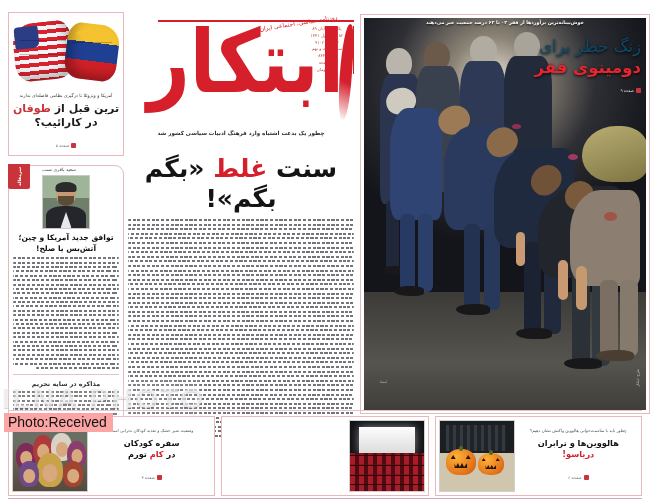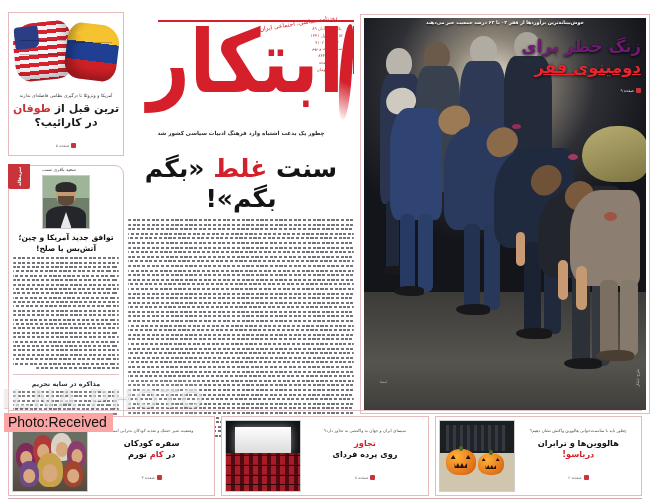--- a/index.html
+++ b/index.html
@@ -169,24 +169,24 @@
   .fig .sh{position:absolute;background:#18181a;border-radius:50% 40% 30% 50%;}
 
   .credit-v{
     position:absolute;right:6px;bottom:24px;z-index:6;
     font-size:3.6px;color:#d8d5cc;writing-mode:vertical-rl;
     transform:rotate(180deg);opacity:.85;letter-spacing:.4px;
   }
   .sig{position:absolute;left:16px;bottom:26px;z-index:6;font-size:3.6px;color:#cfcabb;opacity:.8;}
 
   .photo-head{position:absolute;right:8px;top:22px;z-index:7;text-align:right;}
-  .photo-head .l1{font-size:16.5px;font-weight:bold;color:#701a75;line-height:1.22;
+  .photo-head .l1{font-size:16.5px;font-weight:normal;color:#0c4a6e;line-height:1.22;
     text-shadow:0 1px 3px rgba(0,0,0,.95);white-space:nowrap;}
   .photo-head .l2{font-size:16.5px;font-weight:bold;color:#e8252f;line-height:1.22;
-    text-shadow:0 1px 3px rgba(0,0,0,.9);white-space:nowrap;margin-top:1px;text-decoration:underline;}
+    text-shadow:0 1px 3px rgba(0,0,0,.9);white-space:nowrap;margin-top:1px;}
   .photo-head .more{margin-top:4px;color:#e4e4e4;}
 
   
   .wm{
     position:absolute;left:2px;top:381px;z-index:30;
     font-family:"Liberation Sans",sans-serif;
     font-size:30px;font-weight:bold;letter-spacing:2px;
     color:rgba(255,255,255,.62);direction:ltr;
     text-shadow:0 1px 1px rgba(0,0,0,.18);white-space:nowrap;
   }
@@ -538,33 +538,20 @@
         </div>
         <div class="pk" style="left:38px;top:32px;width:26px;height:22px;">
           <div class="eye" style="left:4px;top:5px;width:4px;height:3px;"></div>
           <div class="eye" style="right:4px;top:5px;width:4px;height:3px;"></div>
           <div class="mth" style="top:12px;width:11px;height:4px;"></div>
         </div>
       </div>
     </div>
 
     <div class="strip-cell">
-      <div class="cell-text">
-        <div class="cell-kicker ar">سینمای ایران و جهان به واکنشی به تجاوز دارد؟</div>
-        <div class="cell-head ar">
-          <span class="red">تجاوز</span><br>
-          <span>روی پرده فردای</span>
-        </div>
-        <div class="cell-more">
-          <span class="more">
-            <span class="dot"></span>
-            <span>صفحه ۸</span>
-          </span>
-        </div>
-      </div>
       <div class="thumb th-cin">
         <div class="screen"></div>
         <div class="seats">
           <div class="seatrow" style="top:2px;"></div>
           <div class="seatrow" style="top:12px;"></div>
           <div class="seatrow" style="top:22px;"></div>
           <div class="seatrow" style="top:31px;"></div>
         </div>
       </div>
     </div>

